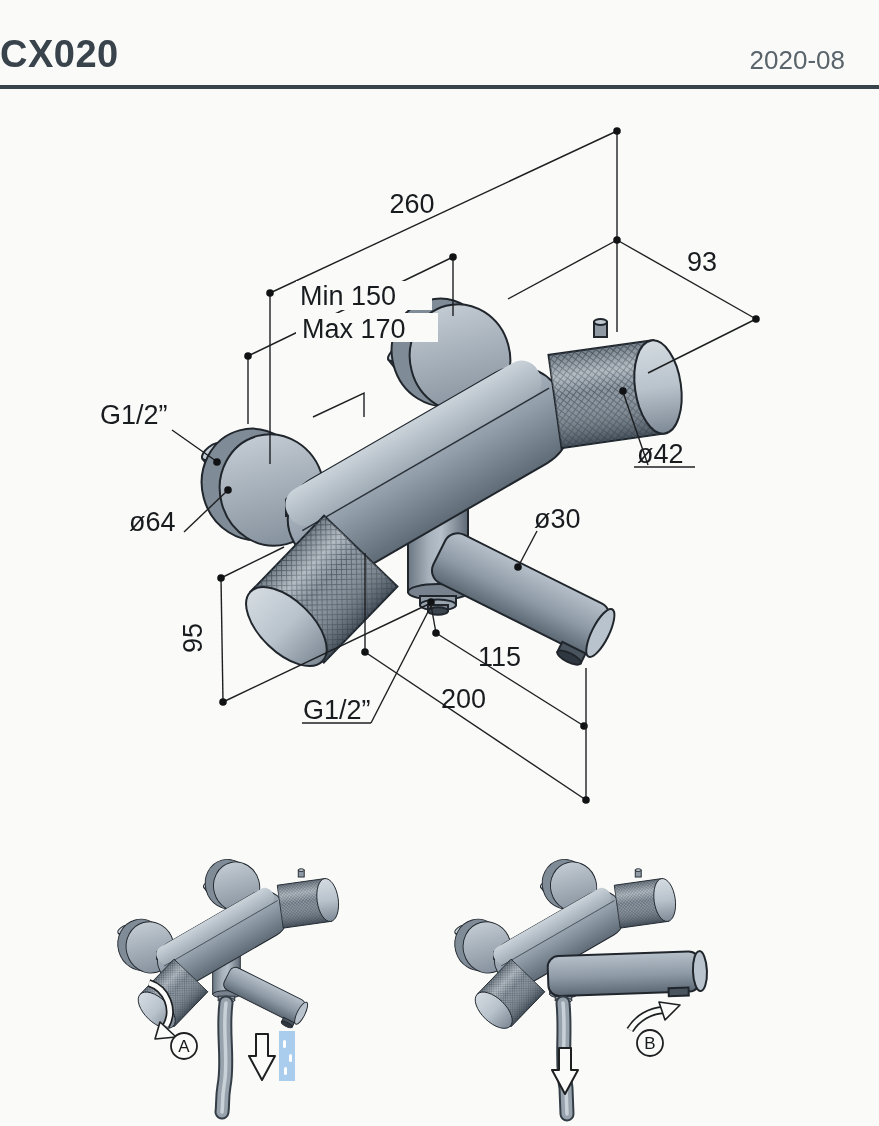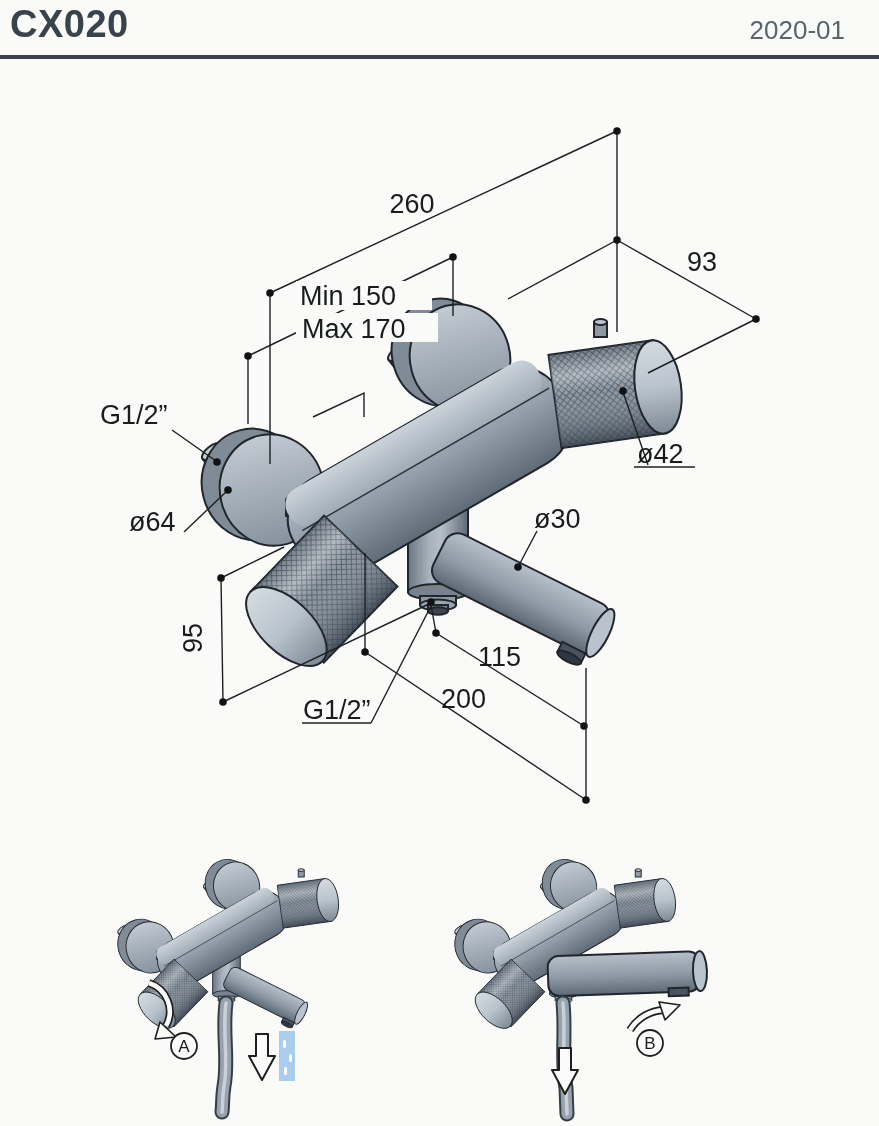--- a/index.html
+++ b/index.html
@@ -3,45 +3,45 @@
 <meta charset="utf-8">
 <style>
   html,body{margin:0;padding:0;}
   body{
     width:879px;height:1126px;position:relative;
     background:#fafaf9;
     font-family:"Liberation Sans", sans-serif;
     overflow:hidden;
   }
   .page-header{
-    position:absolute;top:0;left:0;right:0;height:59px;
+    position:absolute;top:0;left:0;right:0;height:89px;
     border-bottom:4px solid #39434b;
     display:flex;align-items:flex-end;justify-content:space-between;
-    box-sizing:border-box;padding:0 34px 12px 10px;
+    box-sizing:border-box;padding:0 34px 12px 0;
   }
   .model-title{
     font-size:38px;font-weight:bold;color:#39434b;letter-spacing:.5px;line-height:1;
   }
   .doc-date{
     font-size:26px;font-weight:400;color:#59646b;line-height:1;
   }
   svg{position:absolute;top:0;left:0;}
   .dim-text{font-family:"Liberation Sans",sans-serif;font-size:27px;fill:#181c1f;}
   .callout-text{font-family:"Liberation Sans",sans-serif;font-size:17px;fill:#181c1f;}
   .dimline{stroke:#1d1f21;stroke-width:1.4;fill:none;}
   .dimdot{fill:#101214;stroke:none;}
   .outline{stroke:#20262c;stroke-width:2;}
   .mask-bg{fill:#fafaf9;stroke:none;}
 </style>
 </head>
 <body>
 
 <header class="page-header">
   <div class="model-title">CX020</div>
-  <div class="doc-date">2020-01</div>
+  <div class="doc-date">2020-08</div>
 </header>
 
 <svg width="879" height="1126" viewBox="0 0 879 1126">
   <defs>
     <linearGradient id="gradBody" x1="0" y1="0" x2="0" y2="1">
       <stop offset="0" stop-color="#b3bdc7"></stop>
         <stop offset="0.45" stop-color="#939fab"></stop>
         <stop offset="1" stop-color="#5f6b77"></stop>
     </linearGradient>
     <linearGradient id="gradTop" x1="0" y1="0" x2="0" y2="1">

